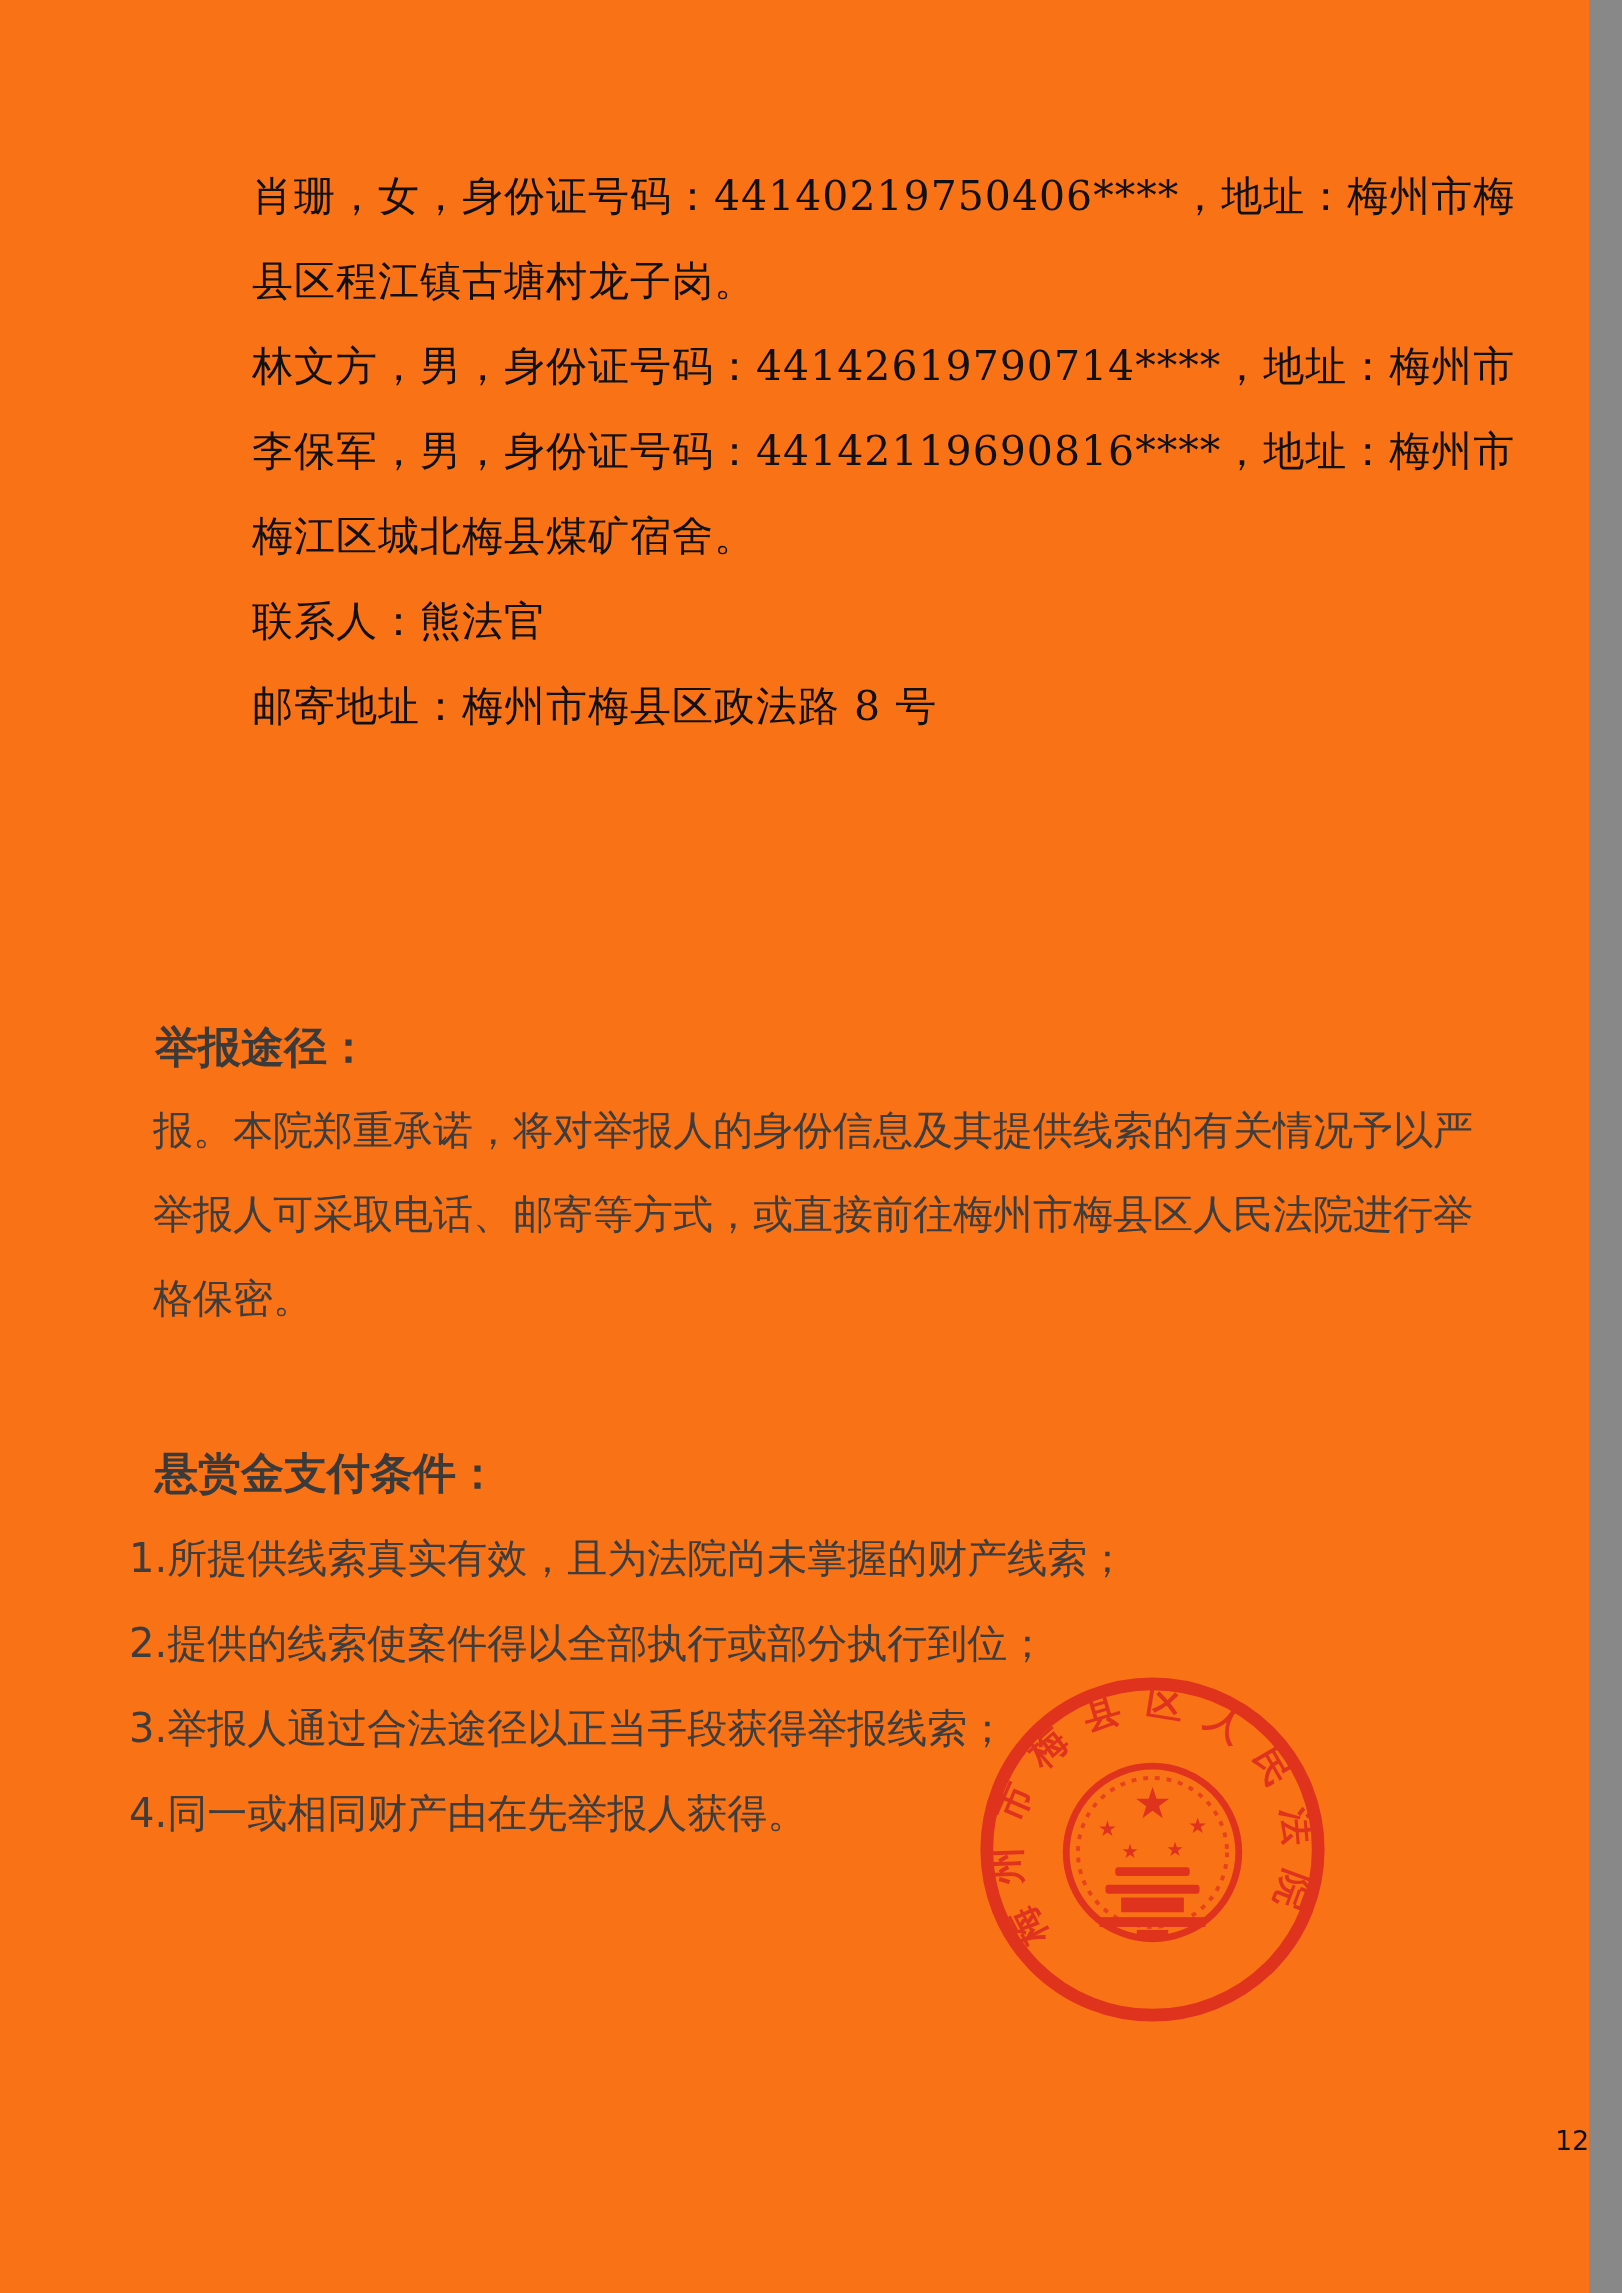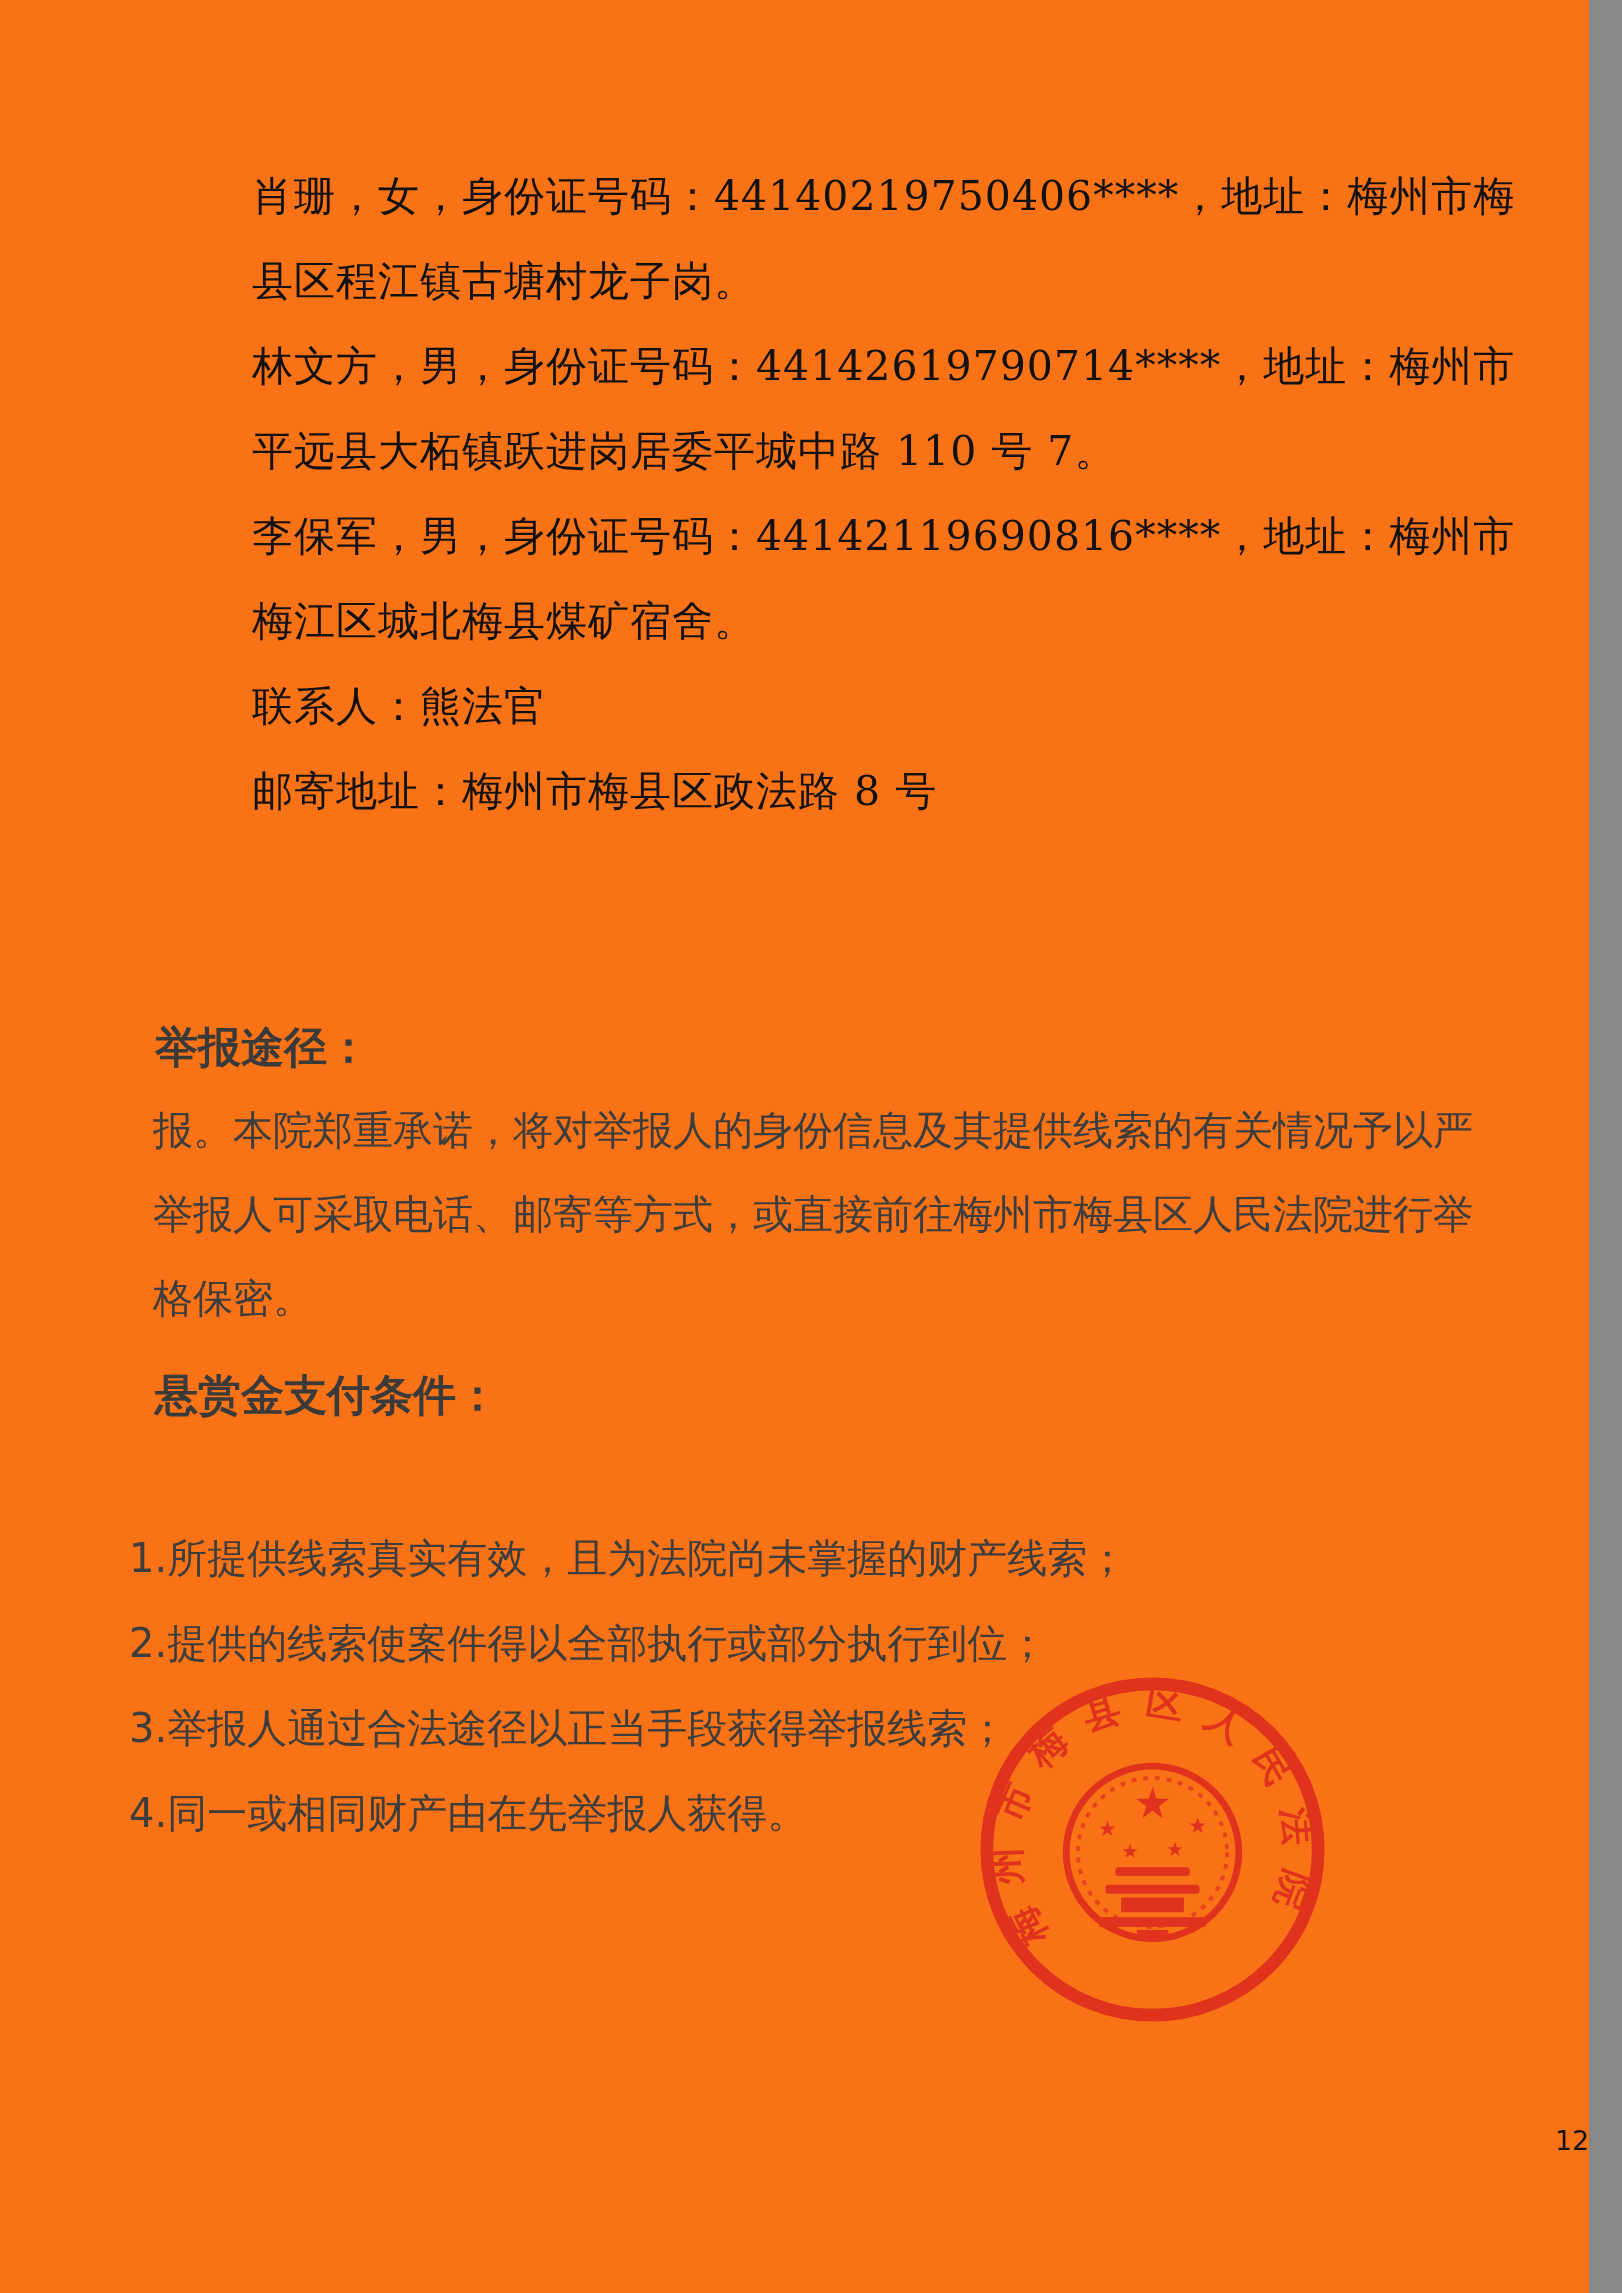--- a/index.html
+++ b/index.html
@@ -18,21 +18,21 @@
     letter-spacing:1px;white-space:nowrap;z-index:2;
   }
   .serif-block .sline{height:85px;}
   
   .h1,.h2{
     position:absolute;left:155px;
     font-size:43px;font-weight:700;color:#3a3a3a;
     white-space:nowrap;z-index:2;line-height:43px;
   }
   .h1{top:1026px;}
-  .h2{top:1374px;}
+  .h2{top:1452px;}
   .sans-par{
     position:absolute;left:153px;top:1088px;
     font-size:40px;line-height:84px;color:#3d3d3d;
     white-space:nowrap;z-index:2;
   }
   .items{
     position:absolute;left:129px;top:1516px;
     font-size:40px;line-height:85px;color:#3d3d3d;
     white-space:nowrap;z-index:2;
   }
@@ -53,21 +53,20 @@
 </style>
 </head>
 <body>
 
 <div class="page">
 
   <div class="serif-block">
     <div class="sline">肖珊，女，身份证号码：44140219750406****，地址：梅州市梅</div>
     <div class="sline">县区程江镇古塘村龙子岗。</div>
     <div class="sline">林文方，男，身份证号码：44142619790714****，地址：梅州市</div>
-    <div class="sline">平远县大柘镇跃进岗居委平城中路 110 号 7。</div>
     <div class="sline">李保军，男，身份证号码：44142119690816****，地址：梅州市</div>
     <div class="sline">梅江区城北梅县煤矿宿舍。</div>
     <div class="sline">联系人：熊法官</div>
     <div class="sline">邮寄地址：梅州市梅县区政法路 8 号</div>
   </div>
 
   <div class="h1">举报途径：</div>
 
   <div class="sans-par">
     <div class="pline">报。本院郑重承诺，将对举报人的身份信息及其提供线索的有关情况予以严</div>

